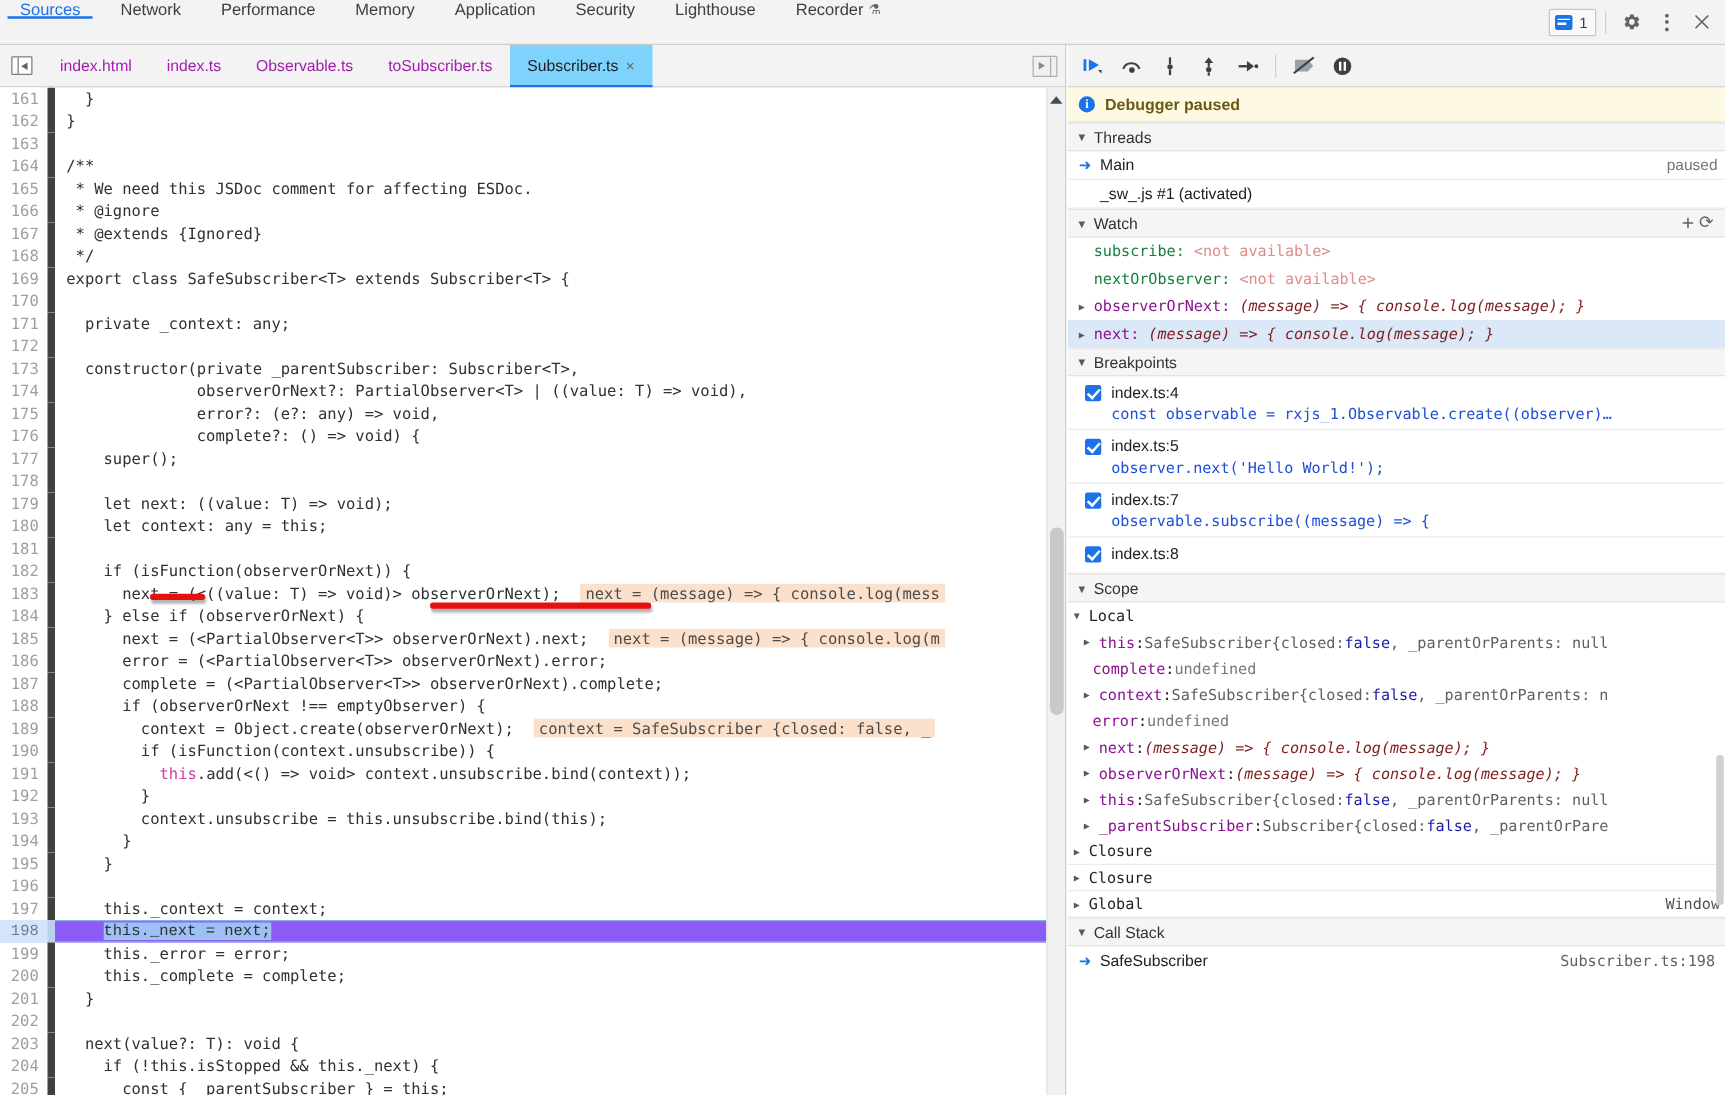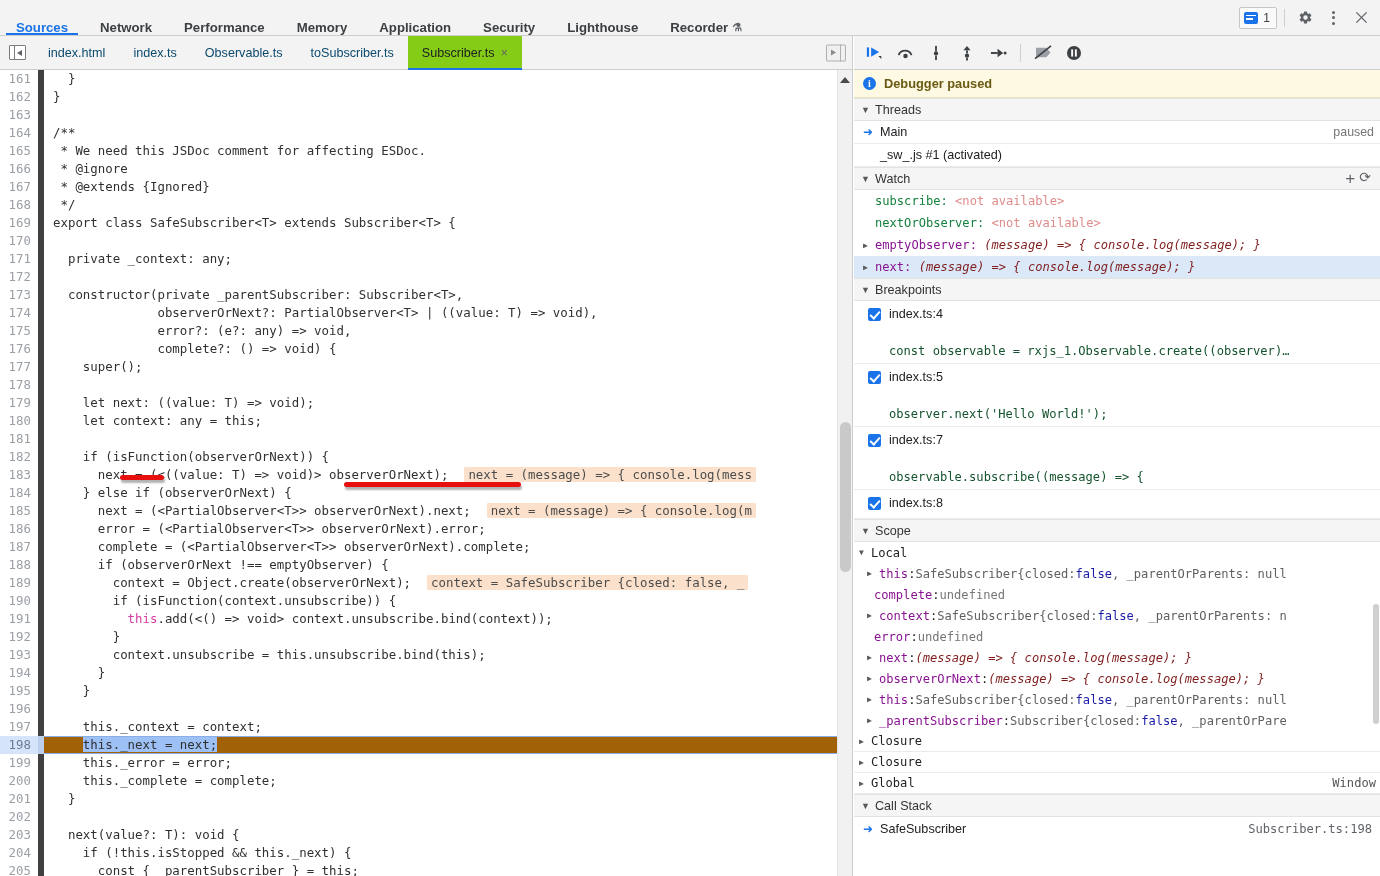--- a/index.html
+++ b/index.html
@@ -15,21 +15,21 @@
   }
   #app { position: relative; width: 1380px; height: 876px; }
 
   
   .panelbar {
     position: absolute; left: 0; top: 0; width: 1380px; height: 36px;
     background: #f3f3f3;
     border-bottom: 1px solid #cdcdcd;
     display: flex; align-items: stretch;
   }
-  .panel-tabs { display: flex; align-items: flex-end; font-weight: bold; }
+  .panel-tabs { display: flex; align-items: flex-start; }
   .ptab {
     display: flex; align-items: center; gap: 4px;
     padding: 0 16px;
     font-size: 13.2px; color: #3c4043;
     white-space: nowrap; cursor: default;
     position: relative;
   }
   .ptab.sel { color: #1a73e8; }
   .ptab.sel:after {
     content: ""; position: absolute; left: 6px; right: 6px; bottom: 0;
@@ -86,24 +86,24 @@
   .navtoggle-box:before {
     content:""; position:absolute; left:4px; top:0; bottom:0; width:1.4px; background:#7c7c7c;
   }
   .navtoggle-box i {
     position:absolute; right:2.5px; top:50%; transform:translateY(-50%);
     width:0;height:0;border-top:3.5px solid transparent;border-bottom:3.5px solid transparent;
     border-right:5px solid #5f6368;
   }
   .ftab {
     display:flex; align-items:center; gap:6px; padding:0 14px;
-    font-size:12.6px; color:#0c4a6e; cursor:default; white-space:nowrap;
+    font-size:12.6px; color:#a21caf; cursor:default; white-space:nowrap;
     position:relative;
   }
-  .ftab.sel { background:#84cc16; color:#202124; }
+  .ftab.sel { background:#7dd3fc; color:#202124; }
   .ftab.sel:after {
     content:""; position:absolute; left:0; right:0; bottom:-1px; height:2px; background:#1a73e8;
   }
   .ftab .tx { font-size:12px; color:#5f6368; cursor:pointer; }
   .righttoggle {
     position:absolute; right:6px; top:50%; transform:translateY(-50%);
     width:20px; height:17px; border:1.4px solid #b0b0b0; border-radius:1px;
     background:#f0f0f0; cursor:pointer;
   }
   .righttoggle:before {
@@ -119,21 +119,21 @@
   .codewrap {
     position:absolute; left:0; top:34px; right:0; bottom:0;
     overflow:hidden; background:#fff;
   }
   .code {
     position:absolute; left:0; top:0; right:15px; bottom:0;
     font-family:"DejaVu Sans Mono", monospace;
     font-size:12.4px; line-height:18px; white-space:pre; overflow:hidden;
   }
   .ln-row { position:relative; height:18px; display:flex; }
-  .ln-row.exec { background:#a16207; box-shadow: inset 0 1px 0 #89aee8, inset 0 -1px 0 #89aee8; }
+  .ln-row.exec { background:#8b5cf6; box-shadow: inset 0 1px 0 #89aee8, inset 0 -1px 0 #89aee8; font-family: Liberation Mono, monospace; }
   .gutter {
     width:44px; min-width:44px; text-align:right; padding-right:7px;
     color:#9aa0a6; background:#fff; user-select:none; flex:none;
     border-right:6px solid #404040;
   }
   .ln-row.exec .gutter { background:#d6e4fb; border-right-color:#bcd0ee; color:#6b7c93; }
   .src { padding-left:9px; color:#303030; flex:1; position:relative; }
   .kwm { color:#d63ba5; }
   .exec-tok { background:#9ec1f5; }
   .iv {
@@ -217,21 +217,21 @@
   .cbx {
     width:13px;height:13px;background:#1a73e8;border-radius:2px;position:relative;flex:none;cursor:pointer;
   }
   .cbx:after {
     content:""; position:absolute; left:4px; top:1px; width:4px; height:8px;
     border:solid #fff; border-width:0 2px 2px 0; transform:rotate(42deg);
   }
   .bp-file { font-size:12.6px; color:#202124; }
   .bp-code {
     padding-left:35px; font-family:"DejaVu Sans Mono", monospace; font-size:12.1px;
-    color:#14532d; white-space:nowrap; overflow:hidden; text-overflow:ellipsis; padding-right:4px;margin-top:20px;
+    color:#1d4ed8; white-space:nowrap; overflow:hidden; text-overflow:ellipsis; padding-right:4px;
   }
 
   .scope-row {
     min-height:21px; display:flex; align-items:center;
     font-family:"DejaVu Sans Mono", monospace; font-size:12.1px;
     white-space:nowrap; overflow:hidden; padding-right:4px;
   }
   .scope-row .right { margin-left:auto; color:#555; }
   .ind0 { padding-left:5px; }
   .ind1 { padding-left:13px; }
@@ -435,21 +435,21 @@
     <div class="watch-row">
       <span class="warrow"></span>
       <span class="na-name">subscribe:</span>&nbsp;<span class="na-val">&lt;not available&gt;</span>
     </div>
     <div class="watch-row">
       <span class="warrow"></span>
       <span class="na-name">nextOrObserver:</span>&nbsp;<span class="na-val">&lt;not available&gt;</span>
     </div>
     <div class="watch-row">
       <span class="warrow">▶</span>
-      <span class="prop">emptyObserver:</span>&nbsp;<span class="fnval">(message) =&gt; { console.log(message); }</span>
+      <span class="prop">observerOrNext:</span>&nbsp;<span class="fnval">(message) =&gt; { console.log(message); }</span>
     </div>
     <div class="watch-row hl">
       <span class="warrow">▶</span>
       <span class="prop">next:</span>&nbsp;<span class="fnval">(message) =&gt; { console.log(message); }</span>
     </div>
 
     <div class="sec-head">
       <span class="tri">▼</span>
       <span>Breakpoints</span>
     </div>

